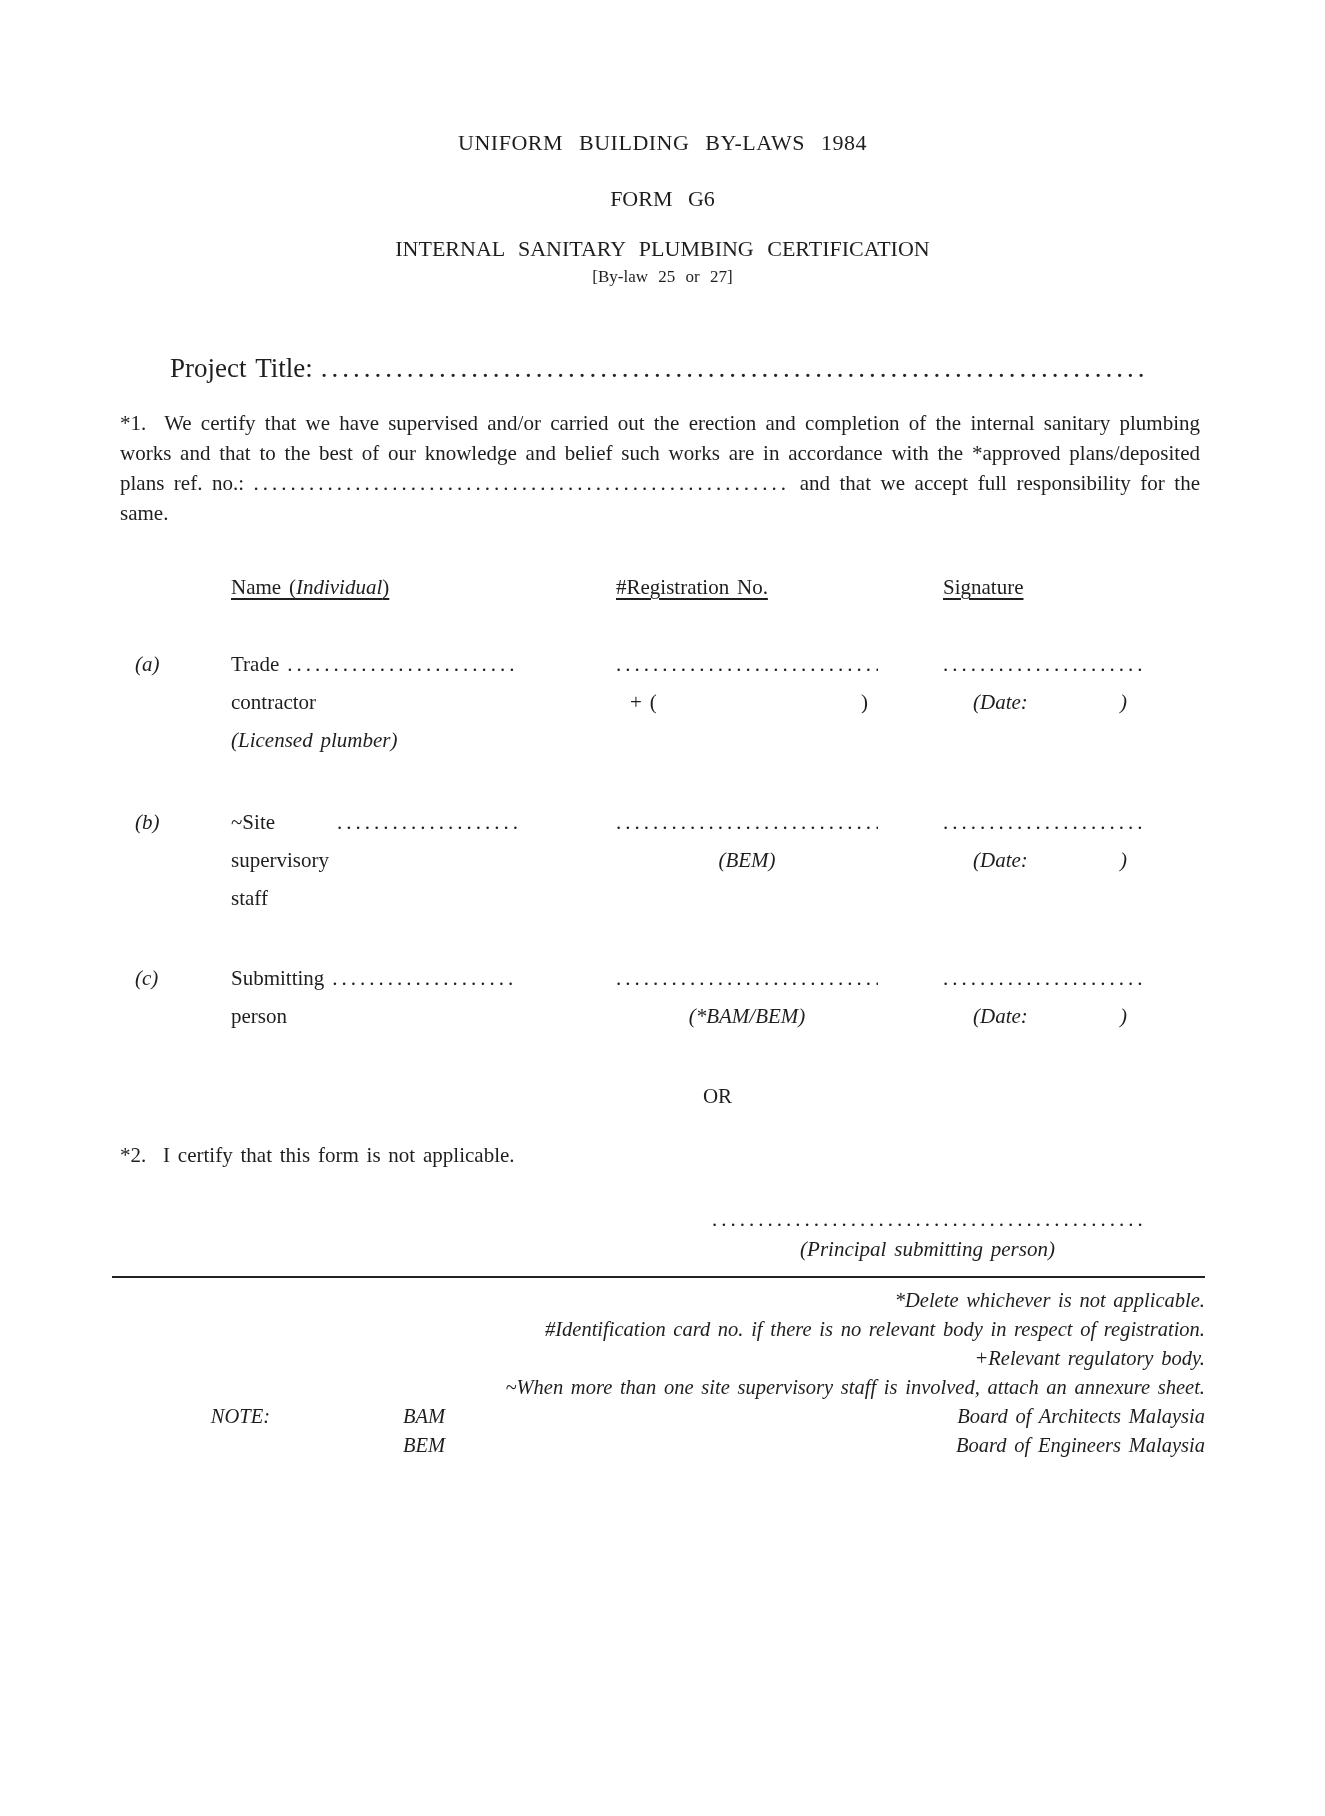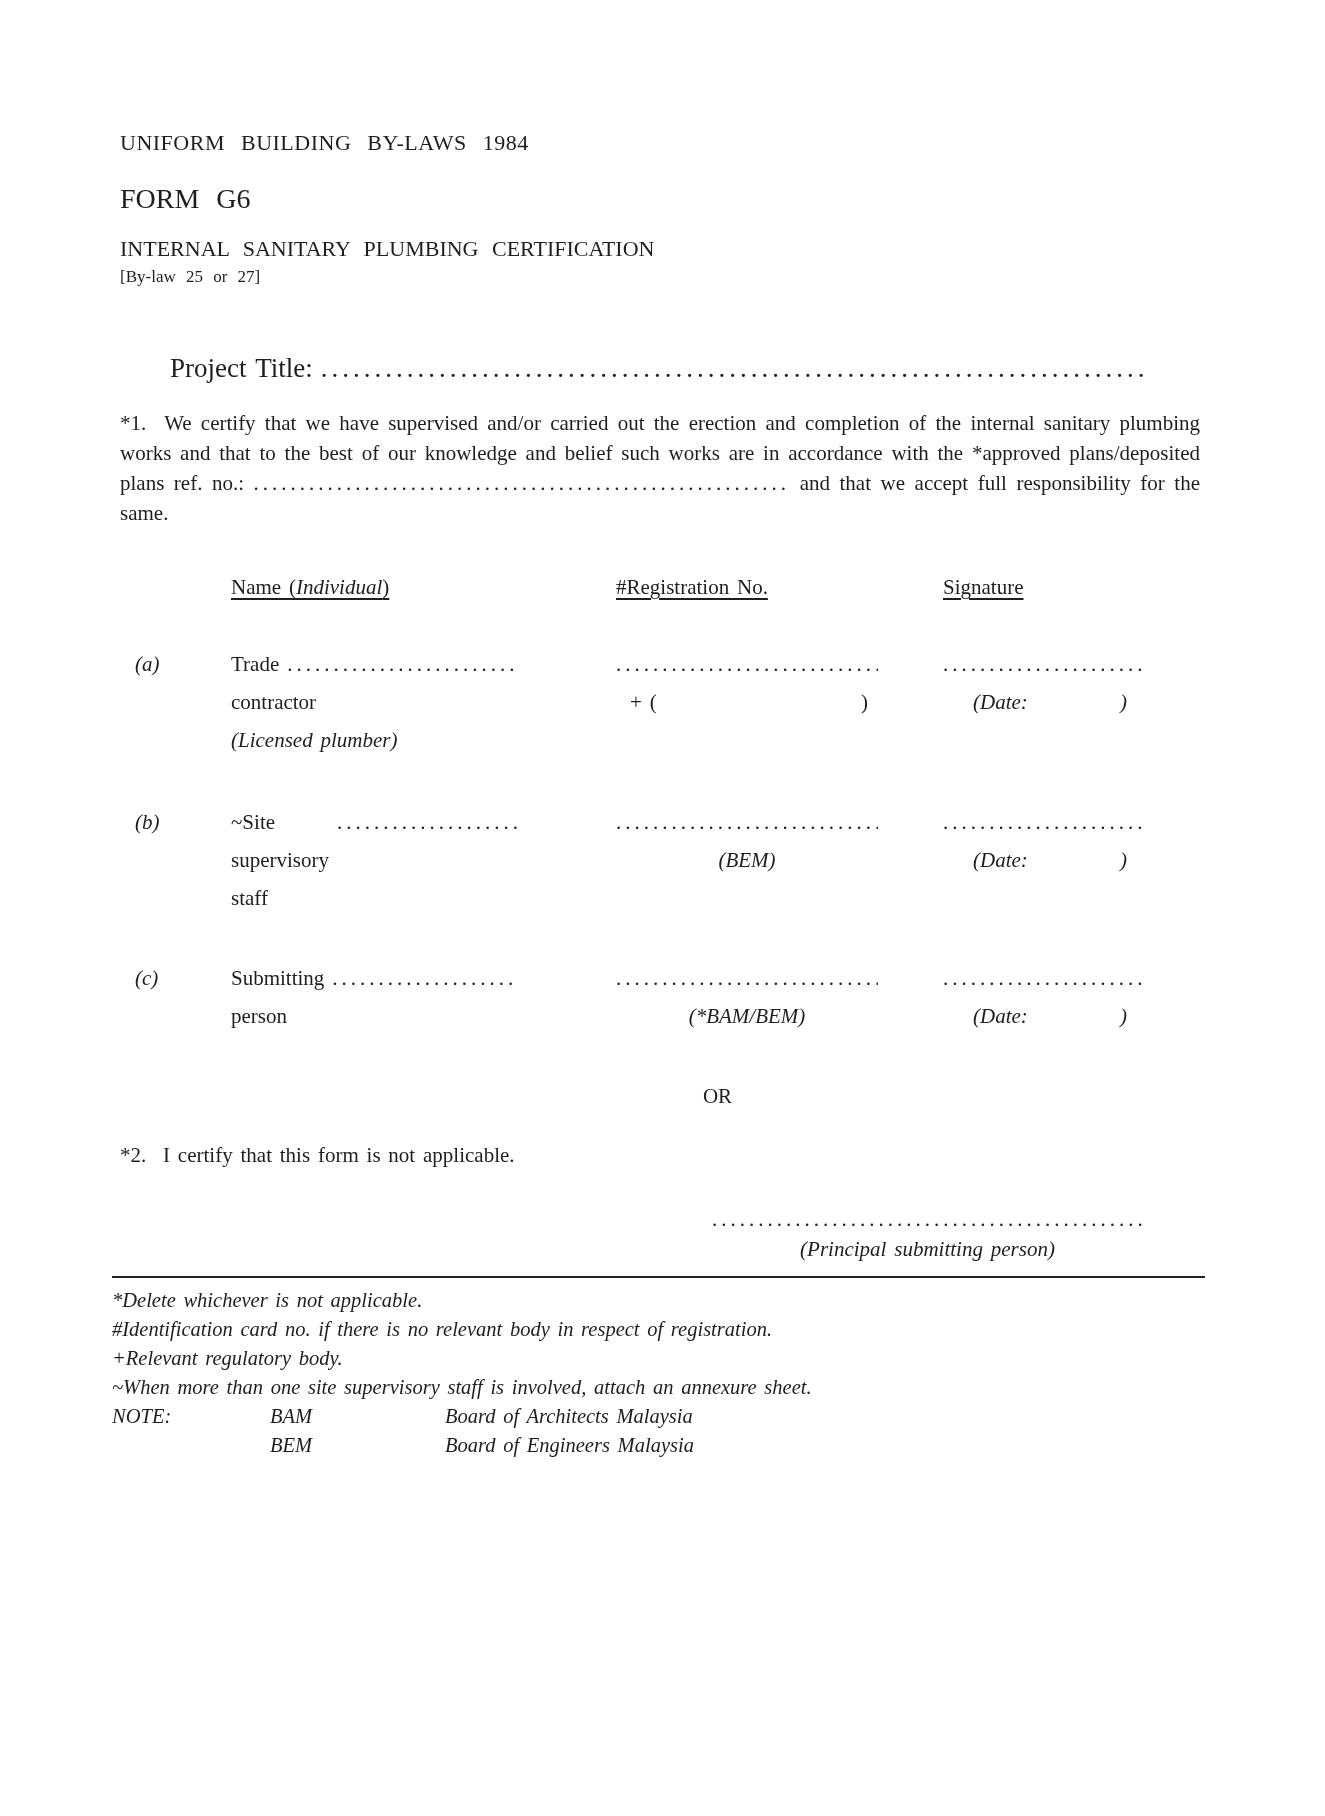--- a/index.html
+++ b/index.html
@@ -5,25 +5,25 @@
   html,body { margin:0; padding:0; background:#ffffff; }
   body {
     width:1325px; height:1816px;
     font-family:"Liberation Serif","DejaVu Serif",serif;
     color:#1e1e1e;
     word-spacing:0.16em;
     -webkit-font-smoothing:antialiased;
   }
   .page { padding:130px 120px 0 120px; box-sizing:border-box; }
 
-  .center { }
+  .center { text-align:center; }
   .italic { font-style:italic; }
 
   .h1 { font-size:22px; line-height:26px; word-spacing:10px; letter-spacing:0.5px; margin:0 0 30px 0; }
-  .h2 { font-size:28px; line-height:26px; word-spacing:10px; margin:16px 0 24px 0; }
+  .h2 { font-size:22px; line-height:26px; word-spacing:10px; margin:16px 0 24px 0; }
   .title { font-size:22px; line-height:26px; word-spacing:8px; margin:0; }
   .bylaw { font-size:17px; line-height:26px; word-spacing:6px; margin:2px 0 0 0; }
 
   .dots, .dotfill, .dotbox {
     letter-spacing:4px;
     color:#222;
   }
   .dotfill { flex:1 1 auto; overflow:hidden; white-space:nowrap; margin-left:8px; }
   .dotbox  { overflow:hidden; white-space:nowrap; }
 
@@ -65,21 +65,21 @@
   .or-line { margin-top:48px; text-align:center; position:relative; left:55px; font-size:21px; line-height:26px; }
 
   .clause2 { margin-top:32px; font-size:21px; line-height:28px; }
 
   .principal { margin:35px 0 0 592px; width:431px; text-align:center; font-size:21px; line-height:30px; }
   .principal .dotbox { width:100%; }
   .principal-label { font-style:italic; }
 
   .rule { border:none; border-top:2px solid #222; margin:12px 0 0 -8px; width:1093px; }
 
-  .footnotes { margin:8px 0 0 -8px; font-size:20.5px; line-height:29px; font-style:italic; }
+  .footnotes { margin:8px 0 0 -8px; font-size:20.5px; line-height:29px; font-style:italic;text-align:right; }
   .fnote { white-space:nowrap; }
   .notegrid { display:grid; grid-template-columns:158px 175px auto; font-style:italic; }
   .notegrid > div { line-height:29px; }
 </style>
 </head>
 <body>
 
 <div class="page">
 
   <div class="h1 center">UNIFORM BUILDING BY-LAWS 1984</div>

